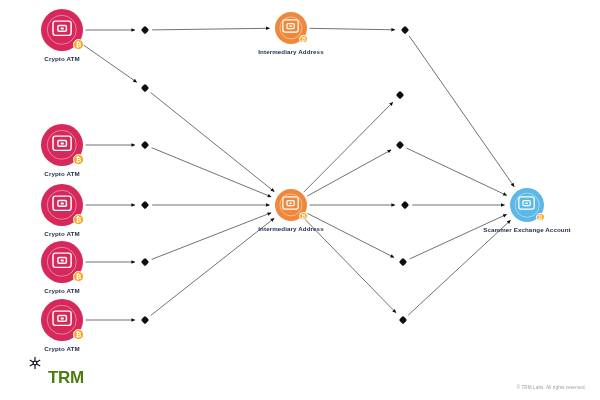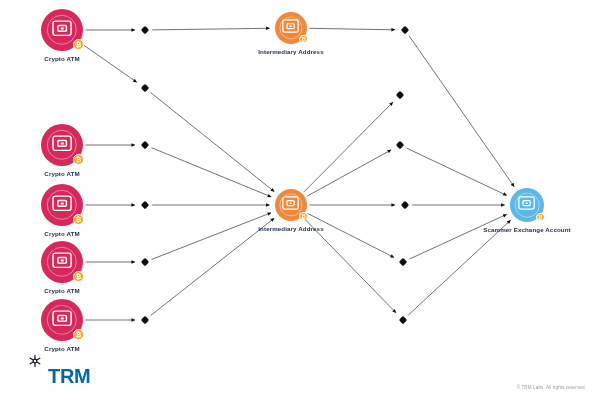--- a/index.html
+++ b/index.html
@@ -52,22 +52,22 @@
     border-radius:1.5px;
   }
 
   #brand {
     position:absolute;
     left:28px; bottom:12px;
     display:flex; align-items:center; gap:6px;
   }
   #brand .mark { width:14px; height:14px; }
   #brand .wordmark {
-    font-size:20px; font-weight:bold;
-    color:#0369a1; letter-spacing:-0.3px;margin-top:31px;
+    font-size:17px; font-weight:bold;
+    color:#4d7c0f; letter-spacing:-0.3px;margin-top:31px;
   }
   #copyright {
     position:absolute;
     right:14px; bottom:10px;
     font-size:4.6px;
     color:#9aa0ab;
     letter-spacing:0.1px;
   }
 </style>
 </head>

